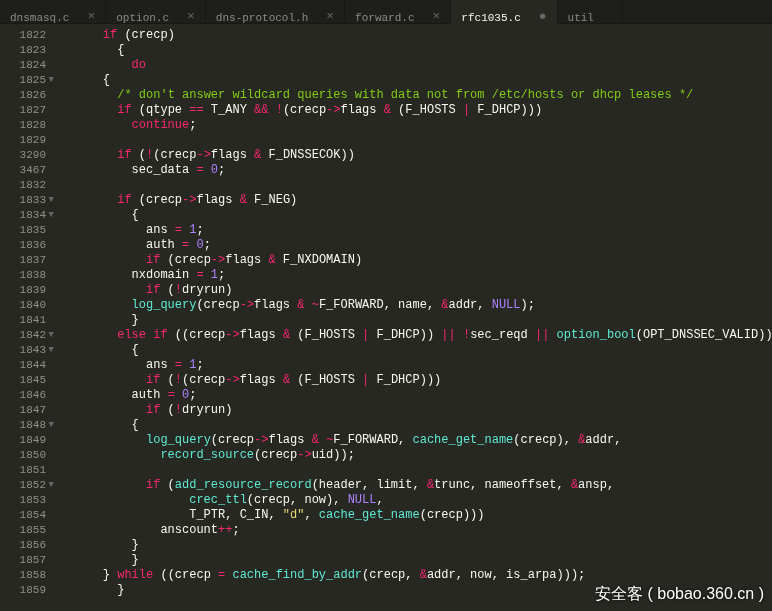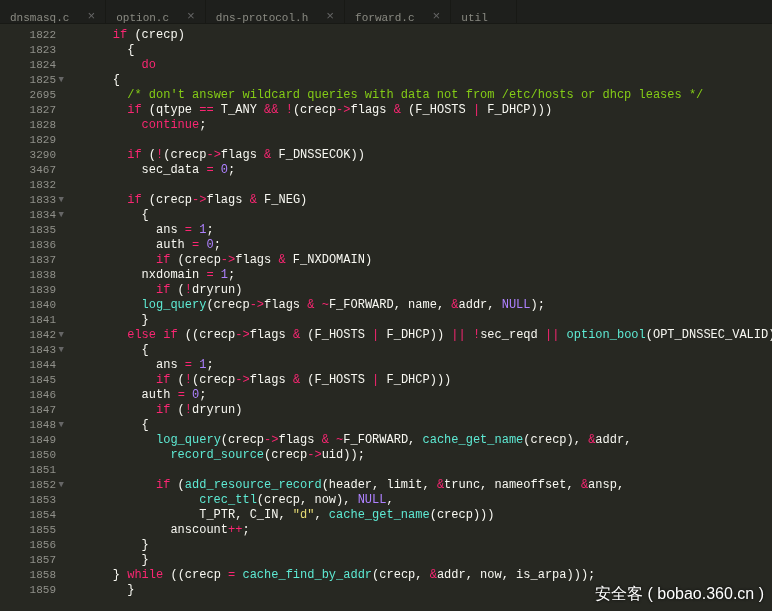--- a/index.html
+++ b/index.html
@@ -5,21 +5,21 @@
 * { margin: 0; padding: 0; box-sizing: border-box; }
 body { background: #272822; font-family: Consolas, 'Courier New', monospace; font-size: 12px; width: 772px; height: 611px; overflow: hidden; color: #f8f8f2; }
 
 .tabs { display: flex; background: #1e1f1c; height: 24px; border-bottom: 1px solid #181915; }
 .tab { display: flex; align-items: flex-end; padding: 0 10px; color: #8a8a82; border-right: 1px solid #181915; cursor: pointer; font-size: 11px; height: 24px; min-width: 0; }
 .tab.active { background: #272822; color: #f8f8f2; }
 .tab .label { margin-right: 18px; white-space: nowrap; }
 .tab .close { color: #666; font-size: 13px; }
 .tab.last { flex: 0 0 auto; }
 
-.editor { display: flex; height: calc(100% - 24px); padding-left: 10px; }
+.editor { display: flex; height: calc(100% - 24px); }
 .gutter { width: 56px; background: #272822; text-align: right; padding-right: 10px; color: #90908a; user-select: none; line-height: 15px; padding-top: 4px; font-size: 11px; }
 .gutter .ln { display: flex; justify-content: flex-end; align-items: center; height: 15px; position: relative; }
 .gutter .fold { position: absolute; right: -8px; color: #666; font-size: 9px; cursor: pointer; }
 
 .code { flex: 1; padding-left: 18px; padding-top: 4px; line-height: 15px; white-space: pre; overflow: hidden; }
 .code .row { height: 15px; }
 
 .k  { color: #f92672; font-family: Liberation Mono, monospace; }
 .s  { color: #e6db74; }
 .n  { color: #ae81ff; }
@@ -42,32 +42,36 @@
       <span class="close">×</span>
     </div>
     <div class="tab">
       <span class="label">dns-protocol.h</span>
       <span class="close">×</span>
     </div>
     <div class="tab">
       <span class="label">forward.c</span>
       <span class="close">×</span>
     </div>
+    <div class="tab active">
+      <span class="label">rfc1035.c</span>
+      <span class="close">●</span>
+    </div>
     <div class="tab last">
       <span class="label">util</span>
     </div>
   </div>
 
 <div class="editor">
   <div class="gutter">
       <div class="ln">1822</div>
       <div class="ln">1823</div>
       <div class="ln">1824</div>
       <div class="ln">1825<span class="fold">▼</span></div>
-      <div class="ln">2695</div>
+      <div class="ln">1826</div>
       <div class="ln">1827</div>
       <div class="ln">1828</div>
       <div class="ln">1829</div>
       <div class="ln">3290</div>
       <div class="ln">3467</div>
       <div class="ln">1832</div>
       <div class="ln">1833<span class="fold">▼</span></div>
       <div class="ln">1834<span class="fold">▼</span></div>
       <div class="ln">1835</div>
       <div class="ln">1836</div>

